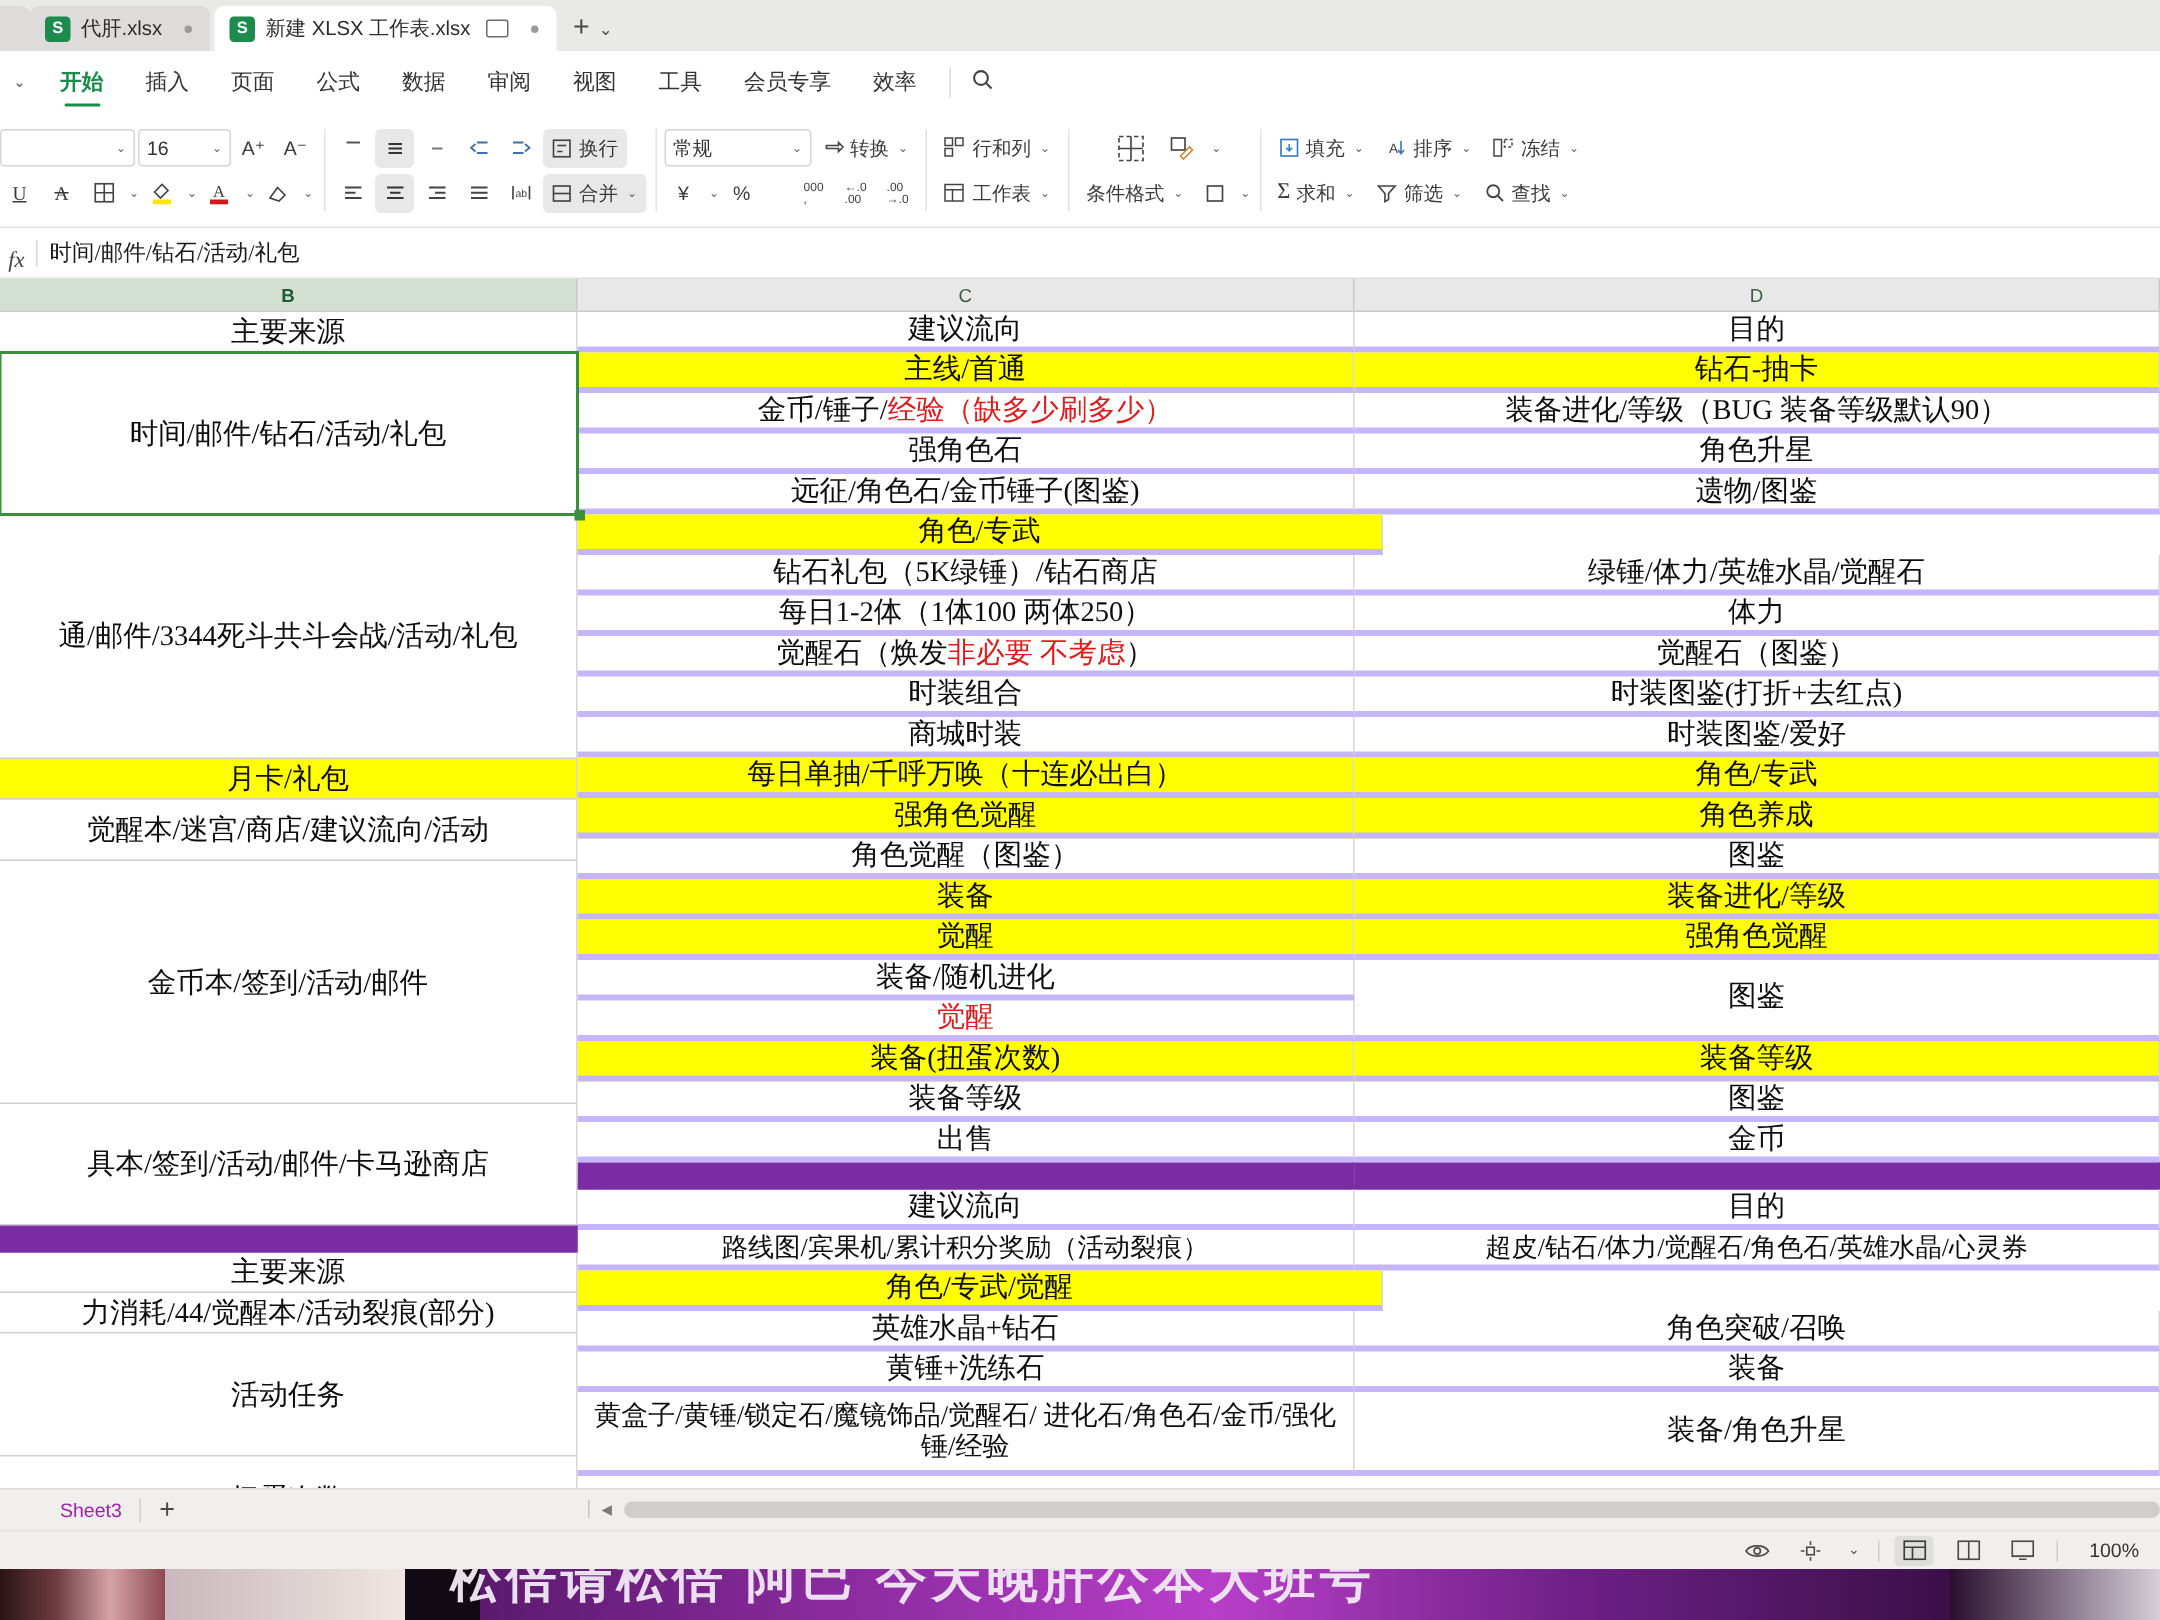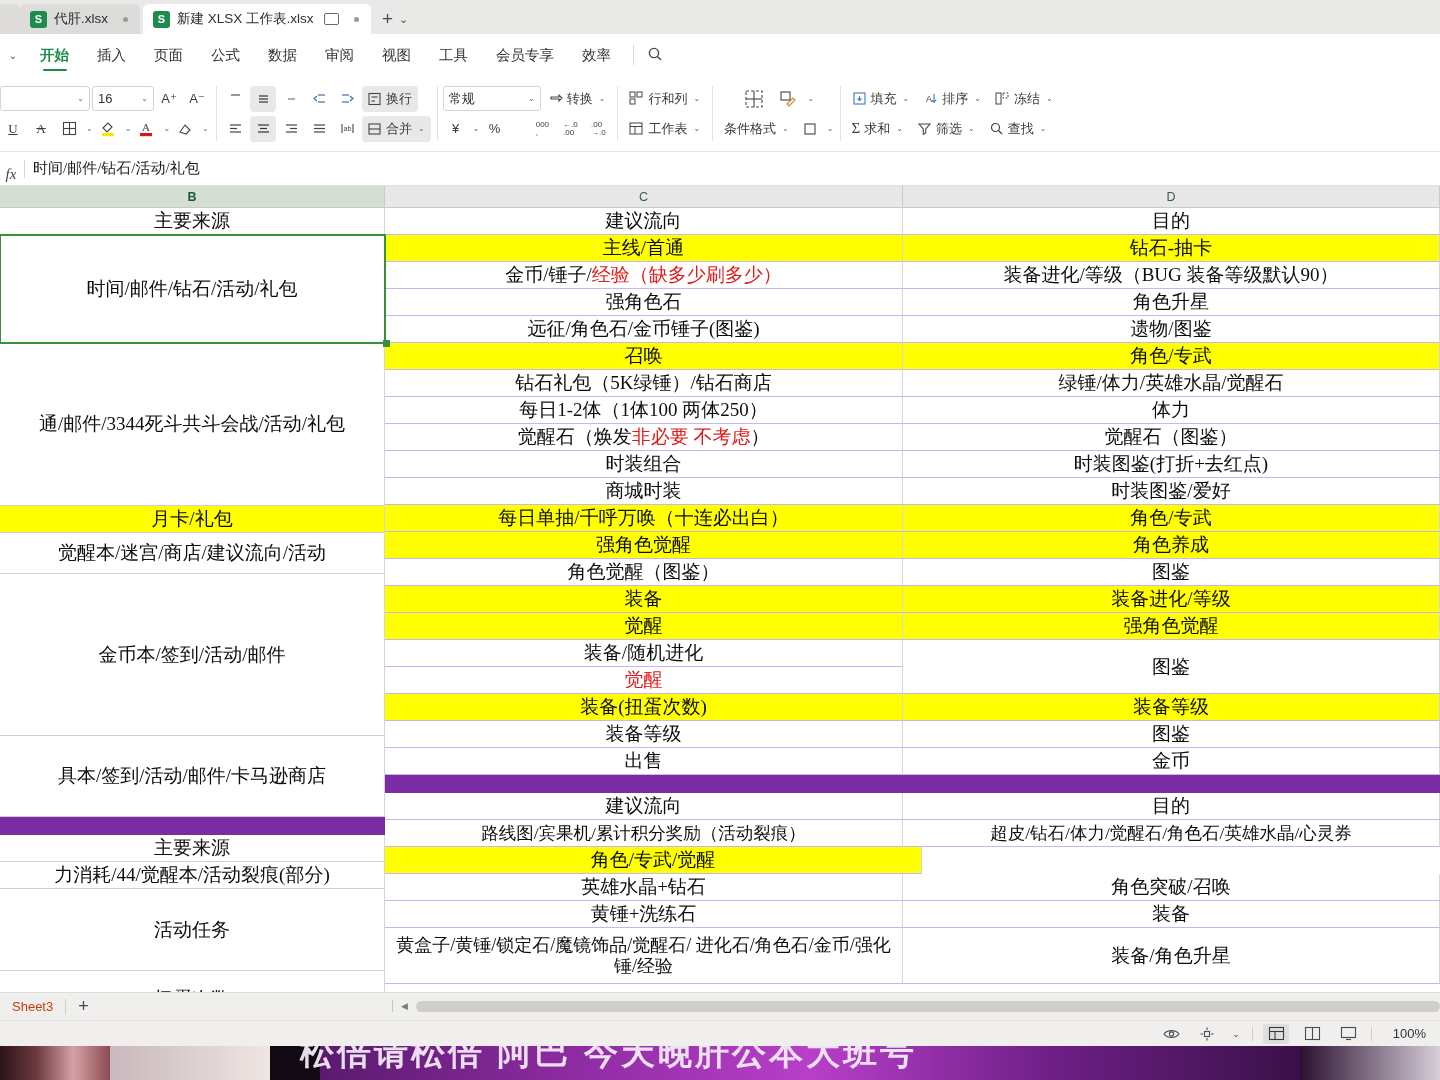--- a/index.html
+++ b/index.html
@@ -107,21 +107,21 @@
   }
   .ch {
     display: flex; align-items: center; justify-content: center;
     font-size: 12.5px; color: #3b5e45; border-right: 1px solid #c9c9c9;
   }
   .ch.sel { background: #d4dfd4; color: #215b34; font-weight: 600; }
 
   .grid { position: relative; width: 1440px; }
   .row { display: flex; width: 1440px; }
   .cell {
-    border-right: 1px solid #d6d6d6; border-bottom: 1px solid #c4b5fd;
+    border-right: 1px solid #d6d6d6; border-bottom: 4px solid #c4b5fd;
     display: flex; align-items: center; justify-content: center;
     font-family: "Liberation Serif","DejaVu Serif", serif;
     font-size: 19px; color: #0d0d0d; text-align: center;
     padding: 0 4px; overflow: hidden; white-space: nowrap; line-height: 1.15;
   }
   .cell.wrap { white-space: normal; }
   .cell.yellow { background: #ffff00; }
   .cell.purple { background: #7b2ca5; border-right-color:#7b2ca5; border-bottom-color:#7b2ca5; }
   .cell.red { color: #e01b1b; }
   .cell .rd { color: #e01b1b; }
@@ -149,21 +149,21 @@
     position: absolute; width: 7px; height: 7px; background: #3a8f3a;
     z-index: 6;
   }
 
   
   .sheettabs {
     position: absolute; left: 0; top: 992px; width: 1440px; height: 28px;
     background: #f0efed; display: flex; align-items: center;
     border-top: 1px solid #dcdcda;
   }
-  .sheettab { font-size: 13px; color: #c2410c; padding: 0 12px; }
+  .sheettab { font-size: 13px; color: #a21caf; padding: 0 12px; margin-left: 28px; }
   .stdiv { width: 1px; height: 16px; background: #cfcfcd; }
   .stplus { font-size: 18px; color: #4a4a4a; padding: 0 12px; }
   .hscroll-wrap {
     position: absolute; left: 392px; top: 997px; width: 1048px; height: 18px;
     display: flex; align-items: center;
   }
   .hs-tick { width: 1px; height: 12px; background:#c6c6c4; margin-right: 8px; }
   .hs-arrow { font-size: 9px; color: #7a7a78; margin-right: 8px; }
   .hs-track { flex: 1; height: 11px; background: #cfcecb; border-radius: 6px; }
 
@@ -563,21 +563,20 @@
           <div class="cell c" style="height:27px;">强角色石</div>
           <div class="cell d" style="height:27px;">角色升星</div>
         </div>
 
         <div class="row">
           <div class="cell c" style="height:27px;">远征/角色石/金币锤子(图鉴)</div>
           <div class="cell d" style="height:27px;">遗物/图鉴</div>
         </div>
 
         <div class="row">
-          <div class="cell c yellow" style="height:27px;">召唤</div>
           <div class="cell d yellow" style="height:27px;">角色/专武</div>
         </div>
 
         <div class="row">
           <div class="cell c" style="height:27px;">钻石礼包（5K绿锤）/钻石商店</div>
           <div class="cell d" style="height:27px;">绿锤/体力/英雄水晶/觉醒石</div>
         </div>
 
         <div class="row">
           <div class="cell c" style="height:27px;">每日1-2体（1体100 两体250）</div>

